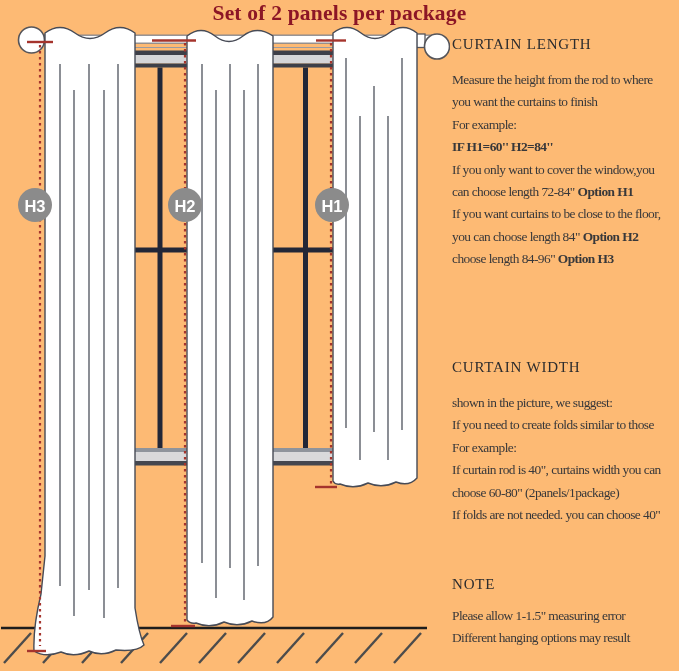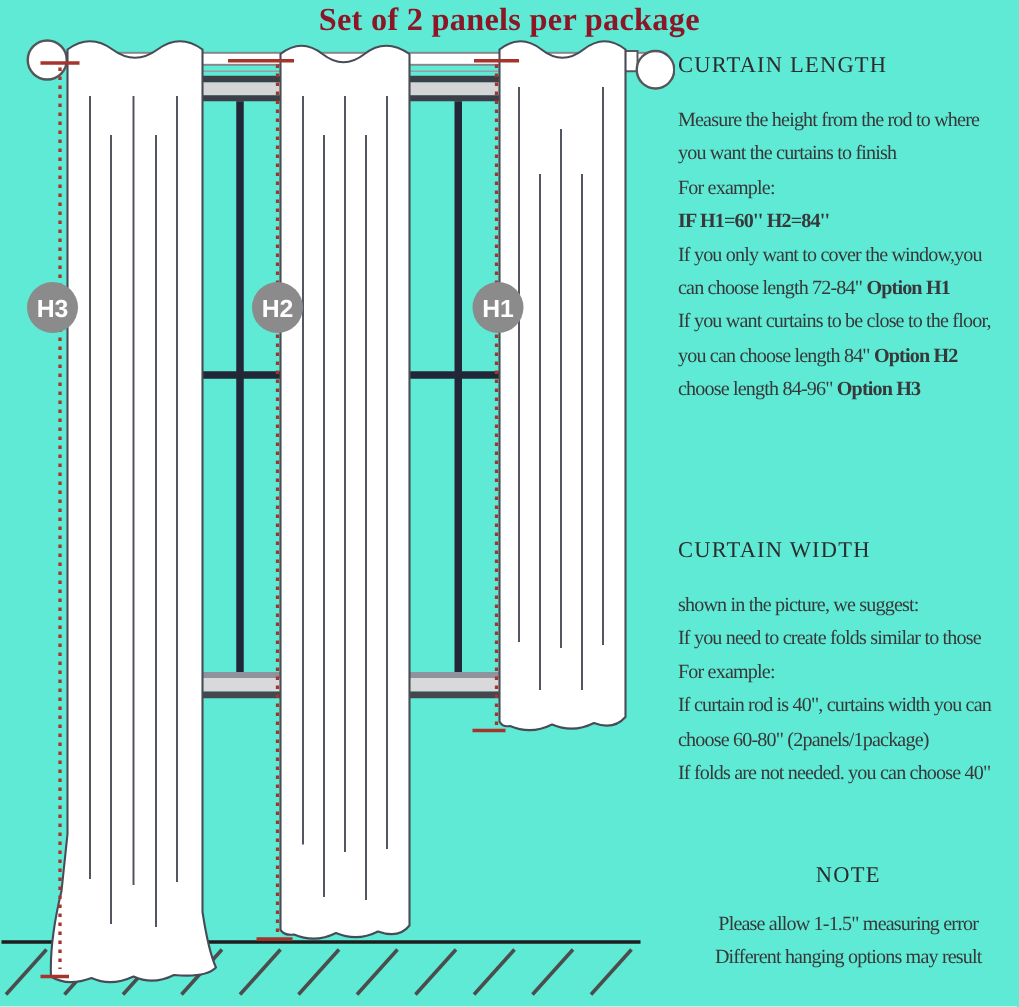--- a/index.html
+++ b/index.html
@@ -1,25 +1,25 @@
 <!DOCTYPE html>
 <html><head>
 <meta charset="utf-8">
 <style>
   html,body{margin:0;padding:0;background:#fff;}
-  .frame{position:relative;width:679px;height:671px;background:#5eead4;overflow:hidden;
+  .frame{position:relative;width:679px;height:671px;background:#fdba74;overflow:hidden;
          font-family:"Liberation Serif",serif;}
   .title{position:absolute;top:1px;left:0;width:100%;text-align:center;
          font-size:21.5px;font-weight:bold;color:#8c1626;letter-spacing:.2px;}
   .diagram{position:absolute;left:0;top:0;}
   .col{position:absolute;left:452px;top:0;width:227px;color:#38383a;}
   .sec{position:absolute;left:0;width:227px;}
   .sec h2{margin:0 0 13px 0;font-size:15px;line-height:24px;font-weight:normal;
           letter-spacing:.8px;color:#2c2c2e;white-space:nowrap;}
-  #s1{top:32px;} #s2{top:355px;} #s3{top:572px;text-align:center;} #s3 h2{margin-bottom:9px;}
+  #s1{top:32px;} #s2{top:355px;} #s3{top:572px;} #s3 h2{margin-bottom:9px;}
   .line{height:22.4px;line-height:22.4px;font-size:13.4px;letter-spacing:-0.55px;
         white-space:nowrap;}
   .b{font-weight:bold;}
 </style>
 </head>
 <body>
 
 <div class="frame">
 
   <div class="title">Set of 2 panels per package</div>

